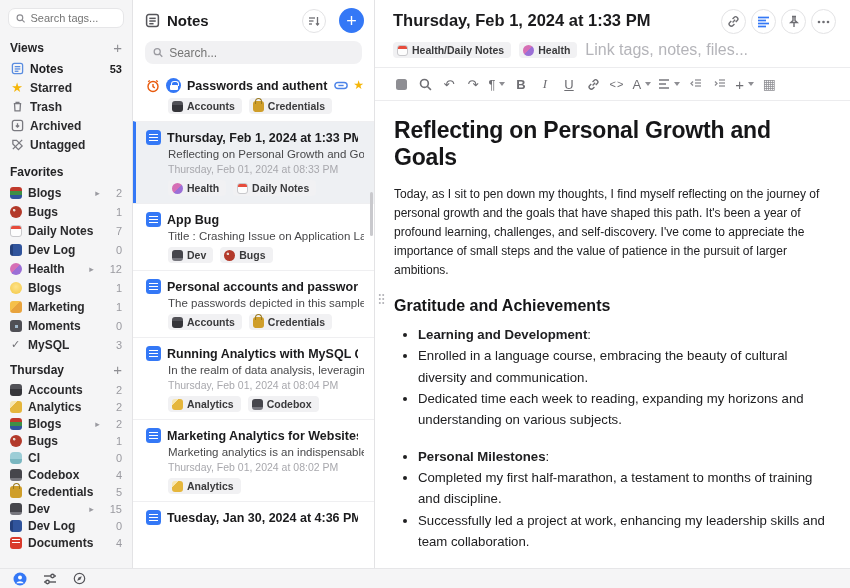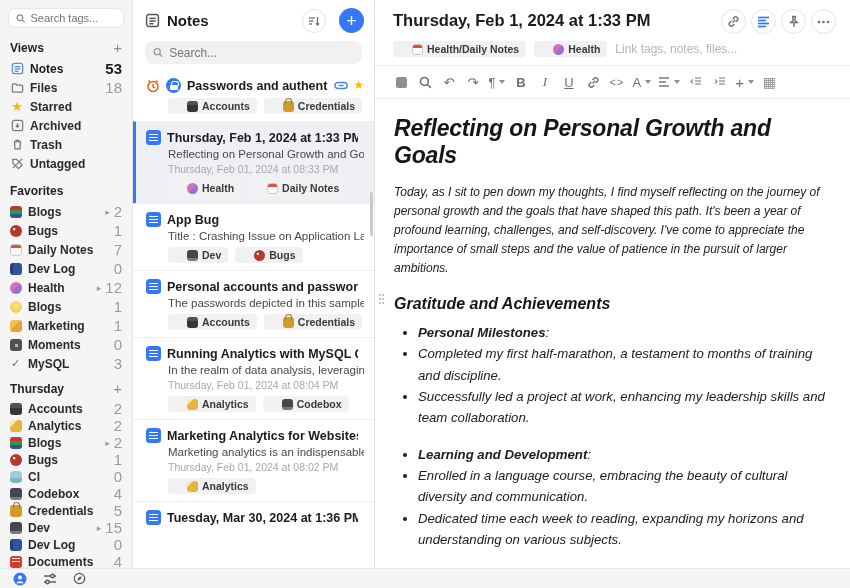--- a/index.html
+++ b/index.html
@@ -14,21 +14,21 @@
   .tag-search { display:flex; align-items:center; gap:5px; background:#fff; border:1px solid #e6e6e8;
     border-radius:7px; height:20px; padding:0 7px; margin-bottom:9px; }
   .tag-search input { border:0; outline:0; width:100%; font-size:11px; color:#9a9aa0; background:transparent;
     font-family:inherit; }
   .sec-head { display:flex; align-items:center; justify-content:space-between;
     font-weight:700; font-size:12px; color:#242426; padding:4px 2px 4px 2px; }
   .sec-plus { color:#8e8e93; font-size:15px; font-weight:400; line-height:10px; cursor:default; }
   .srow { display:flex; align-items:center; gap:6px; height:19px; padding:0 2px; border-radius:4px; }
   .srow.compact { height:17px; }
   .srow .lbl { flex:1; white-space:nowrap; overflow:hidden; font-weight:600; color:#2a2a2c; font-size:12px; }
-  .srow .cnt { color:#9a9aa0; font-size:15px; }
+  .srow .cnt { color:#9a9aa0; font-size:11px;margin-left:12px; }
   .srow.bold-row .lbl, .srow.bold-row .cnt { font-weight:700; color:#1b1b1d; }
   .srow .expand { color:#9a9aa0; font-size:9px; margin-right:-2px; }
   .vicon { width:14px; height:14px; flex:0 0 14px; display:inline-flex; align-items:center; justify-content:center; }
   .vicon svg { width:13px; height:13px; }
   .star-glyph { color:#f5b60a; font-size:13px; line-height:13px; }
 
   
   .mi { width:12px; height:12px; flex:0 0 12px; border-radius:3px; display:inline-block; position:relative; }
   .mi-books { background:linear-gradient(#c0392b 0 33%, #3f8f46 33% 66%, #30549c 66%); }
   .mi-bug { background:radial-gradient(circle at 35% 35%, #e8d9d0 1px, transparent 1.6px), #b33a2b; border-radius:50%; }
@@ -65,52 +65,52 @@
   .note-list { flex:1; overflow:hidden; }
   .note-row { padding:8px 10px 7px 13px; border-top:1px solid #efeff1; position:relative; }
   .note-row:first-of-type { border-top:0; }
   .note-row.selected { background:#eef0f3; border-left:3px solid #3478f6; padding-left:10px; }
   .nr-line1 { display:flex; align-items:center; gap:6px; }
   .nr-title { font-size:12.5px; font-weight:700; color:#1b1b1d; flex:1; white-space:nowrap; overflow:hidden; }
   .nr-preview { font-size:11.5px; color:#48484a; margin:3px 0 0 22px; white-space:nowrap; overflow:hidden; }
   .nr-date { font-size:10.5px; color:#a8a8ad; margin:3px 0 0 22px; }
   .nr-tags { display:flex; gap:7px; margin:5px 0 0 22px; }
   .chip { display:inline-flex; align-items:center; gap:4px; background:#f1f1f3; border-radius:4px;
-    padding:2px 7px 2px 19px; font-size:10.5px; font-weight:600; color:#3a3a3c; white-space:nowrap; }
+    padding:2px 7px 2px 4px; font-size:10.5px; font-weight:600; color:#3a3a3c; white-space:nowrap; }
   .chip .mi { width:11px; height:11px; flex-basis:11px; }
   .doc-badge { width:15px; height:15px; border-radius:3.5px; background:#3478f6; position:relative; flex:0 0 15px; }
   .doc-badge::after { content:""; position:absolute; left:3px; right:3px; top:3.5px; height:1.6px; background:#fff;
     box-shadow:0 3px 0 #fff, 0 6px 0 #fff; }
   .lock-badge { width:15px; height:15px; border-radius:50%; background:#3478f6; position:relative; flex:0 0 15px; }
   .lock-badge::before { content:""; position:absolute; left:4.5px; top:3px; width:6px; height:4px;
     border:1.4px solid #fff; border-bottom:0; border-radius:3px 3px 0 0; }
   .lock-badge::after { content:""; position:absolute; left:3.5px; top:6.5px; width:8px; height:5.5px; background:#fff; border-radius:1px; }
   .reminder-ic svg { display:block; }
   .trail { display:flex; align-items:center; gap:5px; }
   .scroll-thumb { position:absolute; right:1px; top:192px; width:3px; height:44px; border-radius:2px; background:#c9c9cd; }
 
   
   .editor { flex:1; display:flex; flex-direction:column; min-width:0; position:relative; background:#fff; }
   .ed-head { padding:9px 14px 0 18px; }
   .ed-title-row { display:flex; align-items:flex-start; }
   .ed-title { font-size:16.5px; font-weight:700; color:#1b1b1d; flex:1; padding-top:2px; }
   .ed-actions { display:flex; gap:5px; }
   .ed-actions .circle-btn { width:25px; height:25px; }
   .ed-tags { display:flex; align-items:center; gap:8px; margin:7px 0 8px 0; }
-  .link-ph { font-size:12px; color:#b4b4b9; }
+  .link-ph { font-size:16px; color:#b4b4b9; }
   .ed-toolbar { display:flex; align-items:center; gap:0; border-top:1px solid #ececee; border-bottom:1px solid #ececee;
     padding:5px 10px 5px 14px; color:#6e6e73; }
   .tb-btn { display:inline-flex; align-items:center; justify-content:center; gap:2px; min-width:24px; height:22px;
     padding:0 3.5px; border-radius:4px; font-size:13px; color:#6e6e73; }
   .tb-b { font-weight:700; } .tb-i { font-style:italic; font-family:"Liberation Serif","DejaVu Serif",serif; }
   .tb-u { text-decoration:underline; }
   .tb-chev { width:0; height:0; border-left:3.5px solid transparent; border-right:3.5px solid transparent;
     border-top:4px solid #8e8e93; margin-left:2px; }
   .tb-sq { width:11px; height:11px; background:#8e8e93; border-radius:2.5px; display:inline-block; }
-  .ed-body { flex:1; overflow:hidden; padding:10px 16px 0 19px; color:#202022;font-style:italic; }
+  .ed-body { flex:1; overflow:hidden; padding:10px 16px 0 19px; color:#202022; }
   .ed-body h1 { font-size:23px; font-weight:800; color:#161618; margin:6px 0 14px 0; letter-spacing:-.2px; }
   .ed-body h2 { font-size:16px; font-weight:800; color:#161618; margin:17px 0 9px 0; }
   .ed-body p { font-size:12px; line-height:1.58; margin:0 4px 6px 0; }
   .ed-body ul { list-style:disc; padding-left:24px; margin:4px 0 0 0; }
   .ed-body ul + ul { margin-top:15px; }
   .ed-body li { font-size:13.2px; line-height:1.62; color:#202022; }
   .drag-dots { position:absolute; left:3px; top:293px; width:7px; height:11px;
     background:radial-gradient(circle, #b7b7bc 1px, transparent 1.3px); background-size:3.5px 4px; }
 
   
@@ -145,50 +145,41 @@
               <rect x="1.5" y="1.5" width="11" height="11" rx="2"></rect>
               <line x1="4" y1="5" x2="10" y2="5"></line>
               <line x1="4" y1="7.5" x2="10" y2="7.5"></line>
               <line x1="4" y1="10" x2="8" y2="10"></line>
             </svg>
           </span>
         <span class="lbl">Notes</span>
         <span class="cnt">53</span>
       </div>
       <div class="srow">
+        <span class="vicon star-glyph">★</span>
+        <span class="lbl">Starred</span>
+        <span class="cnt"></span>
+      </div>
+      <div class="srow">
         <span class="vicon">
             <svg viewBox="0 0 14 14" fill="none" stroke="#7a7a80" stroke-width="1.4">
-              <path d="M1.5 4.2 q0-1.2 1.2-1.2 h2.6 l1.2 1.4 h5 q1 0 1 1 v5.4 q0 1.2-1.2 1.2 h-8.6 q-1.2 0-1.2-1.2 z"></path>
-            </svg>
-          </span>
-        <span class="lbl">Files</span>
-        <span class="cnt">18</span>
-      </div>
-      <div class="srow">
-        <span class="vicon star-glyph">★</span>
-        <span class="lbl">Starred</span>
+              <path d="M3 3.8 h8 M5.5 3.8 v-1.3 h3 v1.3 M3.8 3.8 l.5 8 h5.4 l.5-8"></path>
+            </svg>
+          </span>
+        <span class="lbl">Trash</span>
         <span class="cnt"></span>
       </div>
       <div class="srow">
         <span class="vicon">
             <svg viewBox="0 0 14 14" fill="none" stroke="#7a7a80" stroke-width="1.4">
               <rect x="1.5" y="1.5" width="11" height="11" rx="2"></rect>
               <path d="M7 4.5 v4 M5.2 7 L7 8.8 L8.8 7"></path>
             </svg>
           </span>
         <span class="lbl">Archived</span>
-        <span class="cnt"></span>
-      </div>
-      <div class="srow">
-        <span class="vicon">
-            <svg viewBox="0 0 14 14" fill="none" stroke="#7a7a80" stroke-width="1.4">
-              <path d="M3 3.8 h8 M5.5 3.8 v-1.3 h3 v1.3 M3.8 3.8 l.5 8 h5.4 l.5-8"></path>
-            </svg>
-          </span>
-        <span class="lbl">Trash</span>
         <span class="cnt"></span>
       </div>
       <div class="srow">
         <span class="vicon">
             <svg viewBox="0 0 14 14" fill="none" stroke="#7a7a80" stroke-width="1.4">
               <path d="M2 6.5 V2.5 h4 l6 6 -4 4 z"></path>
               <line x1="2" y1="12" x2="12" y2="2"></line>
             </svg>
           </span>
         <span class="lbl">Untagged</span>
@@ -498,21 +489,21 @@
             <span class="chip">
                   <span class="mi mi-pencil"></span>
                   <span>Analytics</span>
                 </span>
             </div>
           </div>
           <div class="note-row">
             <div class="nr-line1">
 
               <span class="doc-badge"></span>
-              <span class="nr-title">Tuesday, Mar 30, 2024 at 1:36 PM</span>
+              <span class="nr-title">Tuesday, Jan 30, 2024 at 4:36 PM</span>
               <span class="trail">
                 
                 
               </span>
             </div>
 
           </div>
         </div>
       <div class="scroll-thumb"></div>
     </section>
@@ -624,28 +615,28 @@
             <span class="tb-chev"></span>
           </span>
         <span class="tb-btn" style="font-size:14px;color:#8e8e93;">▦</span>
       </div>
 
       <div class="ed-body">
           <h1>Reflecting on Personal Growth and Goals</h1>
           <p>Today, as I sit to pen down my thoughts, I find myself reflecting on the journey of personal growth and the goals that have shaped this path. It's been a year of profound learning, challenges, and self-discovery. I've come to appreciate the importance of small steps and the value of patience in the pursuit of larger ambitions.</p>
           <h2>Gratitude and Achievements</h2>
           <ul>
+            <li><strong>Learning and Development</strong>:</li>
+            <li>Enrolled in a language course, embracing the beauty of cultural diversity and communication.</li>
+            <li>Dedicated time each week to reading, expanding my horizons and understanding on various subjects.</li>
+          </ul>
+          <ul>
             <li><strong>Personal Milestones</strong>:</li>
             <li>Completed my first half-marathon, a testament to months of training and discipline.</li>
             <li>Successfully led a project at work, enhancing my leadership skills and team collaboration.</li>
-          </ul>
-          <ul>
-            <li><strong>Learning and Development</strong>:</li>
-            <li>Enrolled in a language course, embracing the beauty of cultural diversity and communication.</li>
-            <li>Dedicated time each week to reading, expanding my horizons and understanding on various subjects.</li>
           </ul>
         </div>
       <div class="drag-dots"></div>
     </section>
   </div>
 
   <footer class="bottom-bar">
     <span class="bicon">
       <svg width="14" height="14" viewBox="0 0 14 14">
           <circle cx="7" cy="7" r="6.5" fill="#3478f6"></circle>

